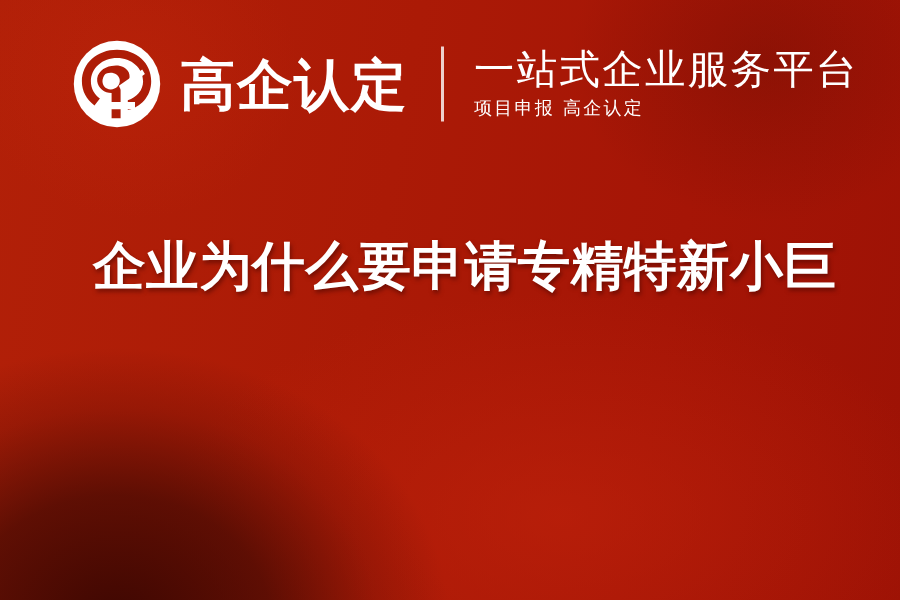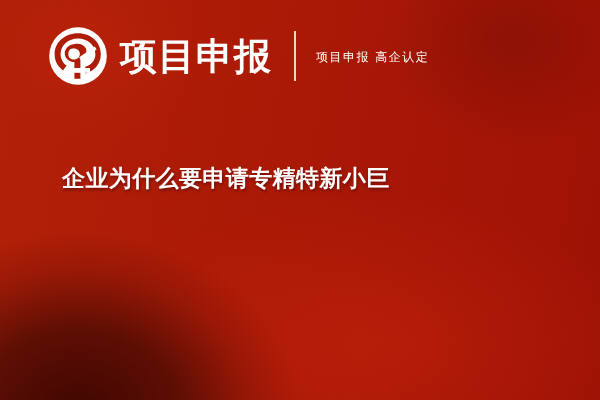--- a/index.html
+++ b/index.html
@@ -122,21 +122,21 @@
     font-family: "DejaVu Serif", "Liberation Serif", serif;
   }
 
   
   .headline {
     position: absolute;
     left: 62px;
     top: 152px;
     width: 512px;
     color: #ffffff;
-    font-size: 23px;
+    font-size: 35px;
     font-weight: bold;
     line-height: 52px;
     letter-spacing: 0.4px;
     text-shadow: 1px 2px 3px rgba(70,6,2,0.55);
     font-family: "DejaVu Sans", "Liberation Sans", sans-serif;
   }
   .headline-line { display: block; white-space: nowrap; }
 </style>
 </head>
 <body>
@@ -155,26 +155,27 @@
 
       <svg class="logo-mark" viewBox="0 0 100 100" aria-hidden="true">
         <circle cx="50" cy="50" r="48" fill="#ffffff"></circle>
         <path d="M50 12 C72 12 88 27 88 47 C88 64 76 76 62 79 L62 68 C72 65 79 57 79 47 C79 32 66 21 50 21 C34 21 21 32 21 47 C21 55 25 62 31 66 L25 74 C16 67 11 58 11 47 C11 27 28 12 50 12 Z" fill="#ae1d07"></path>
         <path d="M44 30 C52 28 60 31 63 37 C66 44 62 52 54 56 L54 88 L44 88 L44 60 C36 60 29 55 28 47 C27 38 35 31 44 30 Z" fill="#ae1d07"></path>
         <path d="M39 38 C45 36 52 39 53 45 C54 51 49 56 43 56 C37 56 33 51 34 45 C35 41 36 39 39 38 Z" fill="#ffffff"></path>
         <path d="M30 70 L70 70 L70 78 L30 78 Z" fill="#ffffff"></path>
         <path d="M52 52 L78 34 L81 39 L55 58 Z" fill="#ffffff"></path>
       </svg>
 
-      <div class="brand-name">项目申报</div>
+      <div class="brand-name">高企认定</div>
     </div>
 
     <div class="divider"></div>
 
     <div class="tagline">
+      <div class="tagline-main">一站式企业服务平台</div>
       <div class="tagline-sub">项目申报 高企认定</div>
     </div>
 
   </div>
 
   <div class="headline">
     <span class="headline-line">企业为什么要申请专精特新小巨</span>
   </div>
 
 </div>

